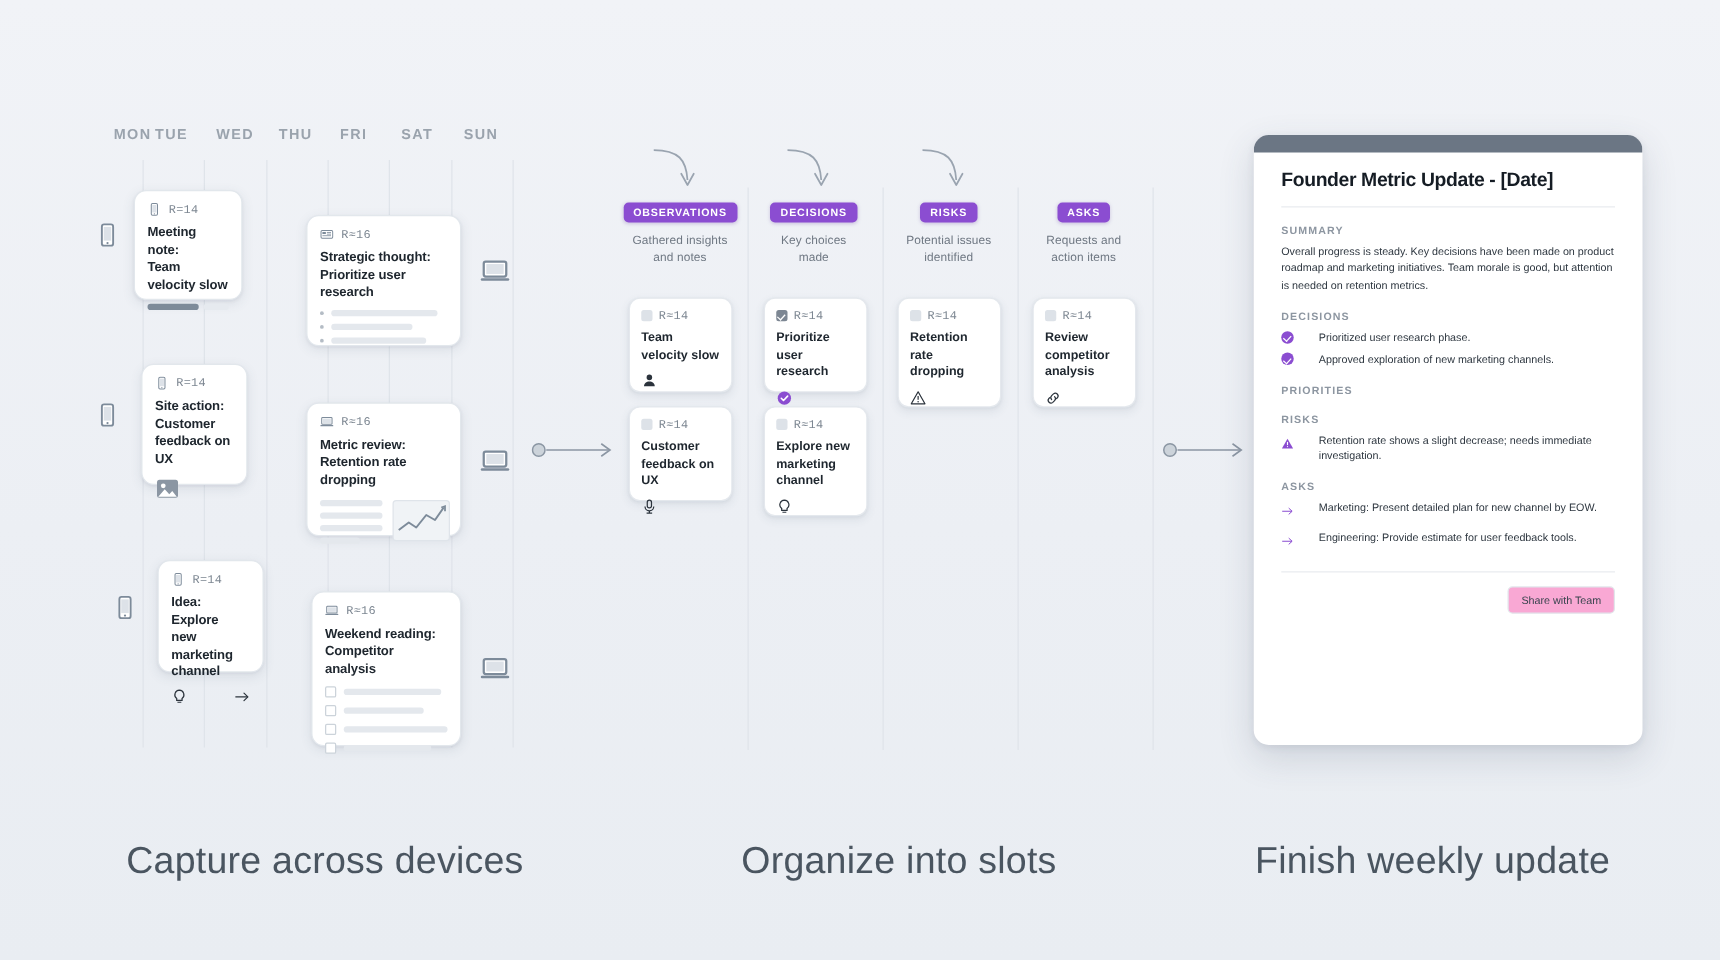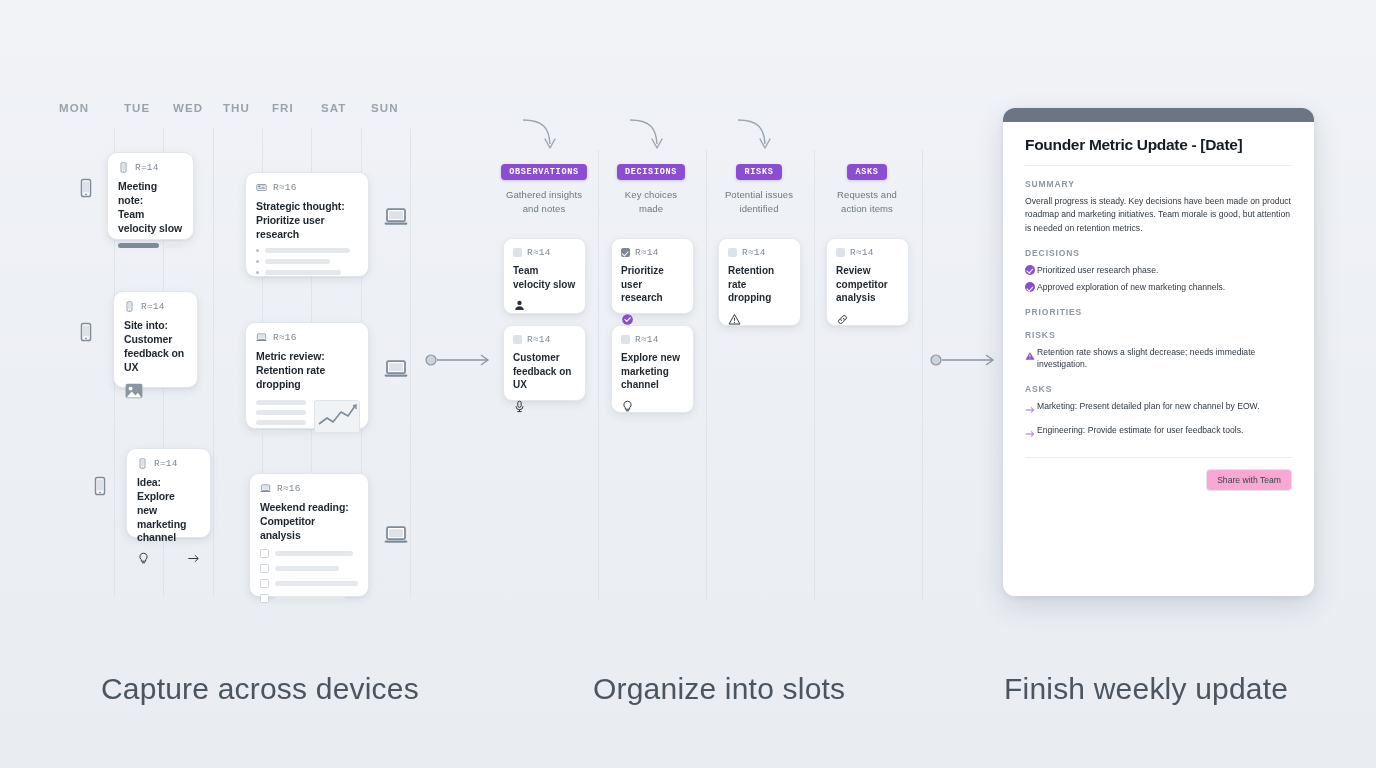--- a/index.html
+++ b/index.html
@@ -59,21 +59,20 @@
   .dev { position:absolute; }
 
   
   .slot-col { position:absolute; top:150px; width:1px; height:450px; background:#dfe4ea; }
   .badge {
     display:inline-block;
     background:#8b4dd1; color:#fff;
     font-size:8.5px; font-weight:700; letter-spacing:.7px;
     padding:3px 8px 3px 8px; border-radius:4px;
     box-shadow:0 1px 3px rgba(100,60,160,.25);
-    font-family:Liberation Mono, monospace;
   }
   .slot-head { position:absolute; text-align:center; }
   .slot-sub {
     margin-top:8px; font-size:9.5px; color:#6e7782;
     line-height:1.45; letter-spacing:.1px;
   }
   .slot-card {
     position:absolute;
     background:#fff; border:1px solid #e4e8ed; border-radius:9px;
     box-shadow:0 3px 8px rgba(60,75,95,.09), 0 1px 2px rgba(60,75,95,.05);
@@ -103,21 +102,21 @@
   .p-title {
     font-size:15.5px; font-weight:700; color:#151c24;
     letter-spacing:-.3px; padding-bottom:11px;
     border-bottom:1px solid #e9ecf0;
   }
   .p-sec-h {
     font-size:8.5px; font-weight:700; letter-spacing:.9px;
     color:#8d96a1; margin:13px 0 6px 0;
   }
   .p-para { font-size:8.6px; color:#2e3740; line-height:1.55; }
-  .p-item { display:flex; gap:2px; align-items:flex-start; margin-bottom:5px; }
+  .p-item { display:flex; gap:20px; align-items:flex-start; margin-bottom:5px; }
   .p-item-txt { font-size:8.6px; color:#2e3740; line-height:1.45; }
   .ic-check {
     width:10px;height:10px;border-radius:50%;background:#8b4dd1;flex:none;
     position:relative; margin-top:1px;
   }
   .ic-check:after{
     content:""; position:absolute; left:3px; top:2.2px;
     width:2.6px;height:4.6px;border:1.3px solid #fff;border-top:0;border-left:0;
     transform:rotate(42deg);
   }
@@ -136,21 +135,21 @@
     font-size:8.6px; padding:5px 10px; border-radius:4px;
     border:1px solid #e2e6eb; cursor:pointer;
   }
 </style>
 </head>
 <body>
 
 <div id="stage">
 
   <div id="capture-section">
-      <div class="daylabel" style="left:59px">MON</div>
+      <div class="daylabel" style="left:91px">MON</div>
       <div class="daylabel" style="left:124px">TUE</div>
       <div class="daylabel" style="left:173px">WED</div>
       <div class="daylabel" style="left:223px">THU</div>
       <div class="daylabel" style="left:272px">FRI</div>
       <div class="daylabel" style="left:321px">SAT</div>
       <div class="daylabel" style="left:371px">SUN</div>
       <div class="vline" style="left:114px;top:128px;height:470px"></div>
       <div class="vline" style="left:163px;top:128px;height:470px"></div>
       <div class="vline" style="left:213px;top:128px;height:470px"></div>
       <div class="vline" style="left:262px;top:128px;height:470px"></div>
@@ -238,21 +237,21 @@
       <div class="cap-card" style="left:113px;top:291px;width:85px;height:97px">
         <div class="cap-head">
           <svg width="11" height="11" viewBox="0 0 20 20">
             <rect x="5.5" y="1.5" width="9" height="17" rx="1.8" fill="#fff" stroke="#7d8b9a" stroke-width="1.5"></rect>
             <rect x="7" y="3.5" width="6" height="11" fill="#dde2e8"></rect>
             <circle cx="10" cy="16.4" r="0.9" fill="#7d8b9a"></circle>
           </svg>
           <span class="cap-res">R=14</span>
         </div>
         <div class="cap-title">
-          <div>Site into:</div>
+          <div>Site action:</div>
           <div>Customer feedback on UX</div>
         </div>
         <div style="margin-top:7px"><svg width="20" height="20" viewBox="0 0 20 20">
             <rect x="1.6" y="2.8" width="16.8" height="14.4" rx="2" fill="#8b96a3"></rect>
             <circle cx="6.6" cy="7.6" r="1.9" fill="#fff"></circle>
             <path d="M2.6 16.4 L7.8 10.4 L11.4 14.4 L13.8 11.8 L17.4 16.4 Z" fill="#fff"></path>
           </svg></div>
       </div>
       <div class="cap-card" style="left:245px;top:322px;width:124px;height:107px">
         <div class="cap-head">

